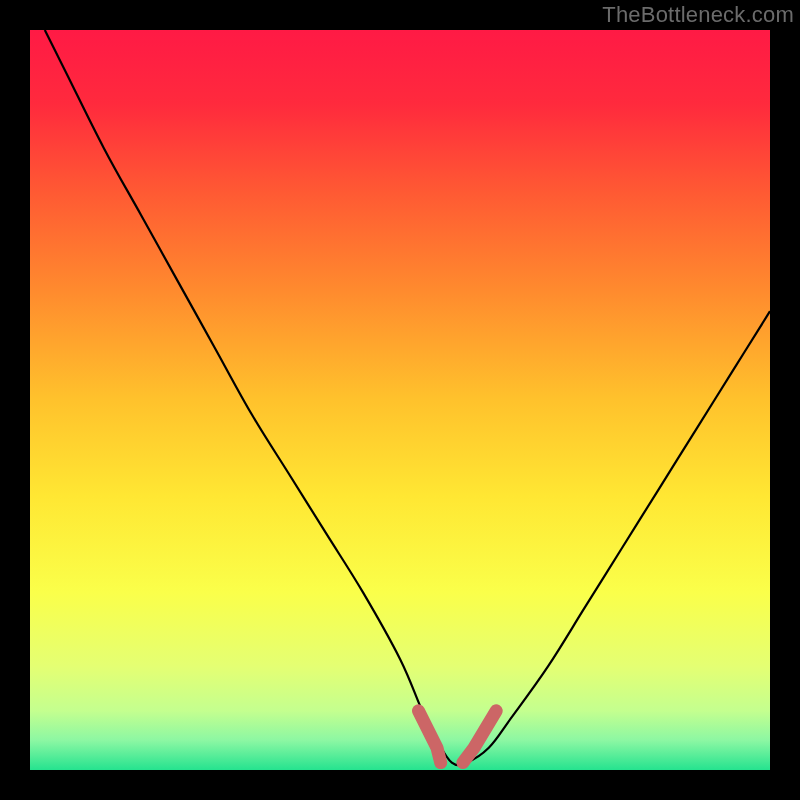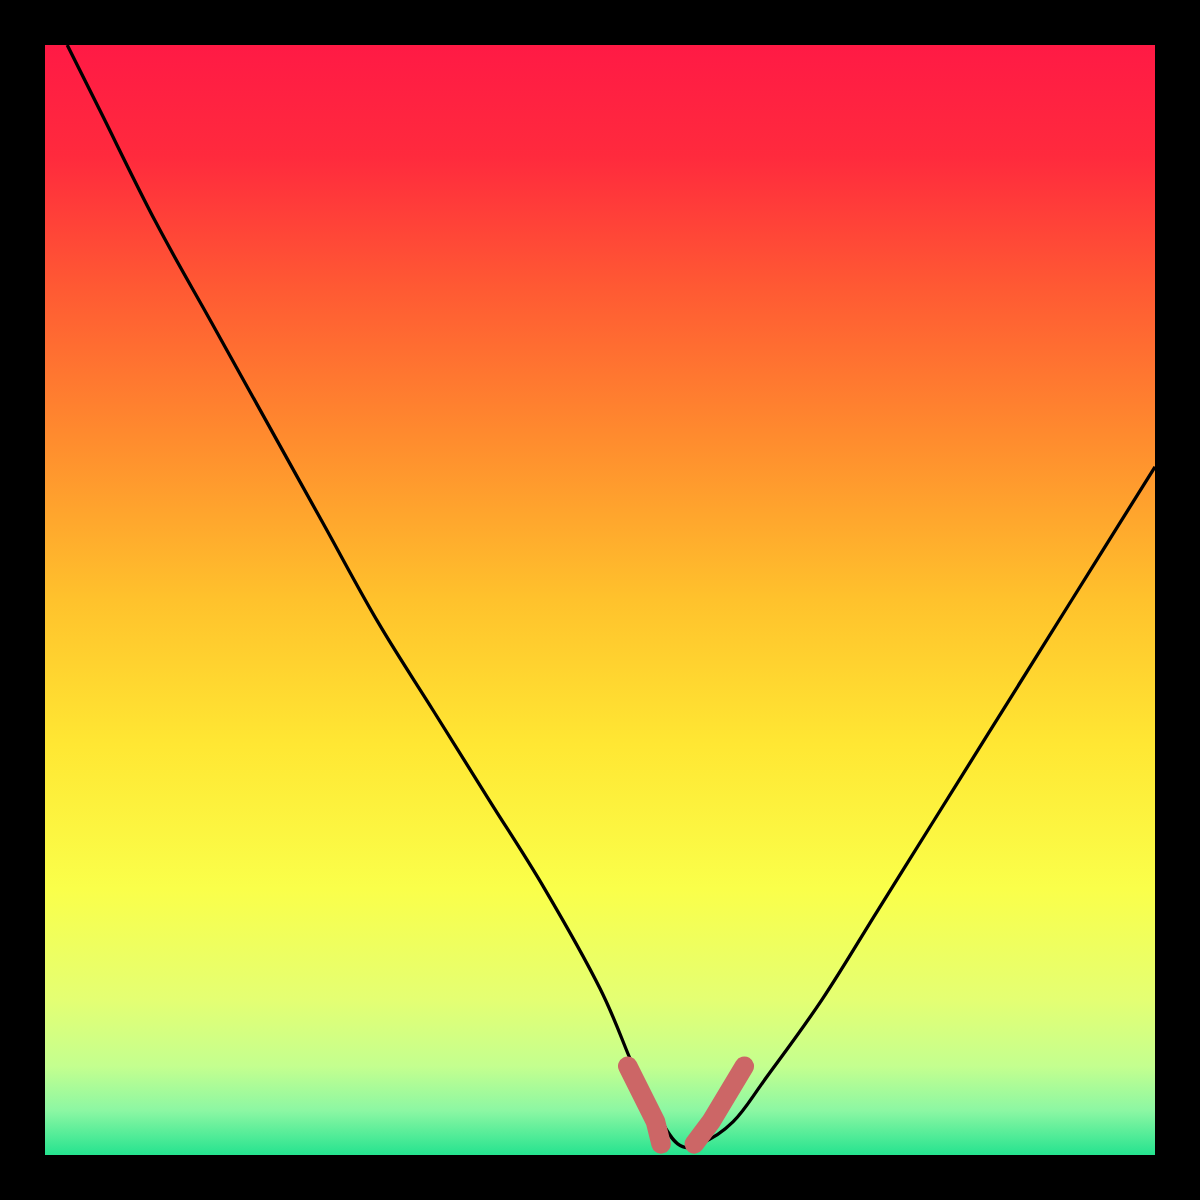--- a/index.html
+++ b/index.html
@@ -35,20 +35,21 @@
     width: 740px;
     height: 740px;
   }
   svg { display: block; }
 </style>
 </head>
 <body>
 
 <div class="frame">
 
+  <div class="watermark">TheBottleneck.com</div>
 
   <div class="plot-area">
     <svg id="plot-svg" width="740" height="740" viewBox="0 0 740 740">
       <defs>
         <linearGradient id="bg-grad" x1="0" y1="0" x2="0" y2="1">
             <stop offset="0%" stop-color="#ff1a45"></stop>
             <stop offset="10%" stop-color="#ff2a3d"></stop>
             <stop offset="22%" stop-color="#ff5a33"></stop>
             <stop offset="35%" stop-color="#ff8a2e"></stop>
             <stop offset="50%" stop-color="#ffc22c"></stop>

